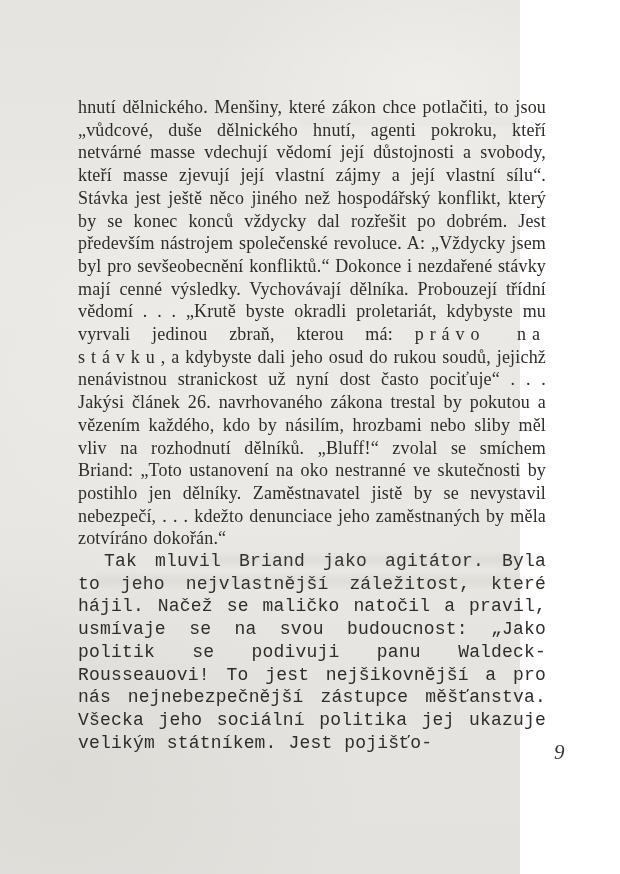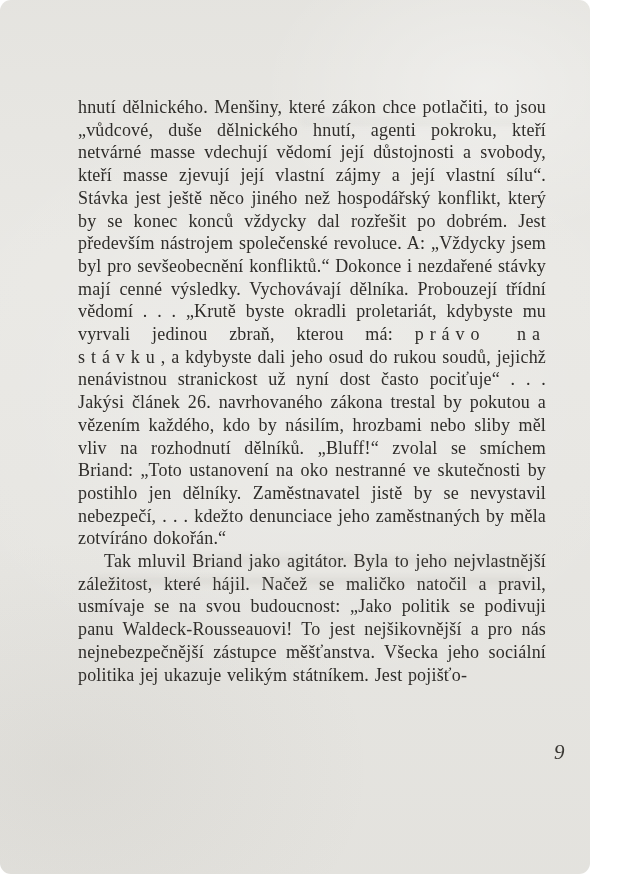--- a/index.html
+++ b/index.html
@@ -4,45 +4,44 @@
 <style>
   * { margin: 0; padding: 0; box-sizing: border-box; }
   html, body {
     width: 620px;
     height: 874px;
     overflow: hidden;
     font-family: "Liberation Serif", serif;
   }
   .scan {
     position: relative;
-    width: 590px;
+    width: 520px;
     height: 874px;
     background-color: #e8e7e3;
     background-image:
       radial-gradient(ellipse 320px 220px at 82% 10%, rgba(255,255,255,0.35), transparent 70%),
       radial-gradient(ellipse 420px 320px at 12% 88%, rgba(120,115,105,0.07), transparent 72%),
       radial-gradient(ellipse 520px 420px at 50% 45%, rgba(255,255,255,0.18), transparent 75%),
       linear-gradient(180deg, rgba(200,198,192,0.10) 0%, rgba(255,255,255,0.05) 30%, rgba(170,167,158,0.08) 100%);
     color: #2e2c29;
-    border-radius: 11px;
   }
   .text-block {
     position: absolute;
     left: 78px;
     top: 96px;
     width: 468px;
     font-size: 18px;
     line-height: 22.7px;
     text-align: justify;
     letter-spacing: 0.01em;
     word-spacing: 0.05em;
     color: #2f2d2a;
   }
   .para { margin: 0; }
-  .para.indent { text-indent: 26px; }
+  .para.indent { text-indent: 26px; font-family: Liberation Mono, monospace; }
   .spaced {
     letter-spacing: 0.33em;
     word-spacing: 0.28em;
   }
   .page-number {
     position: absolute;
     left: 554px;
     top: 740px;
     font-size: 21px;
     font-style: italic;

